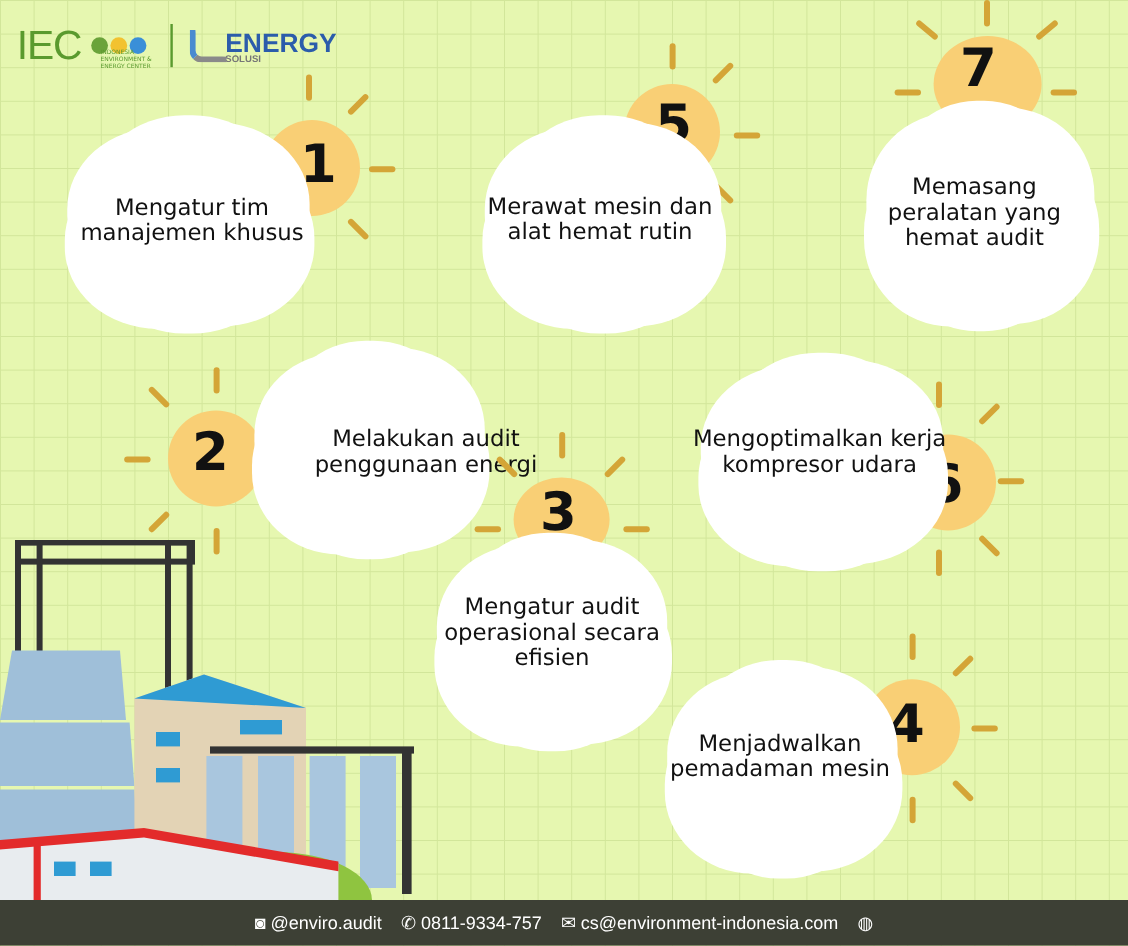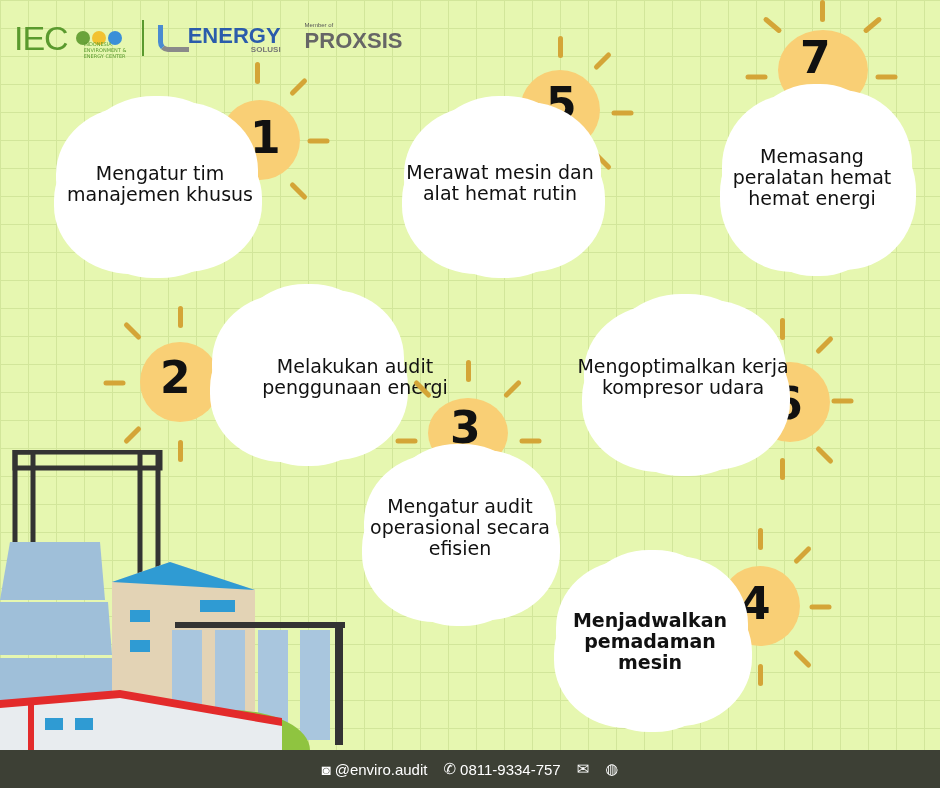--- a/index.html
+++ b/index.html
@@ -9,21 +9,21 @@
  background-size:28px 28px;}
 .abs{position:absolute;}
 .logos{left:14px;top:16px;height:44px;display:flex;align-items:center;gap:8px;}
 .iec{font-family:"Liberation Sans",sans-serif;font-size:34px;color:#5a9a2e;letter-spacing:-1px;}
 .dots{display:flex;gap:2px;}
 .dots span{width:14px;height:14px;border-radius:50%;display:inline-block;}
 .iec-sub{font-size:5px;color:#5a9a2e;line-height:6px;width:44px;margin-left:-46px;margin-top:24px;}
 .vsep{width:2px;height:36px;background:#5a9a2e;margin:0 6px;}
 .syn{font-family:"Liberation Sans",sans-serif;font-weight:bold;font-size:22px;color:#2b5cab;position:relative;padding-left:30px;}
 .syn:before{content:"";position:absolute;left:0;top:2px;width:26px;height:22px;border-left:5px solid #4a8bd0;border-bottom:5px solid #8a8a8a;border-radius:0 0 0 10px;}
-.syn small{display:block;font-size:8px;color:#777;text-align:right;margin-top:-4px;}
+.syn small{display:block;font-size:8px;color:#777;margin-top:-4px;}
 .prox{font-family:"Liberation Sans",sans-serif;font-weight:bold;font-size:22px;color:#666;margin-left:16px;}
 .prox small{display:block;font-size:6px;font-weight:normal;color:#555;}
 .sun{position:absolute;border-radius:50%;background:#f9cf75;}
 .num{position:absolute;font-family:"DejaVu Sans",sans-serif;font-weight:bold;font-size:44px;color:#111;}
 .ray{position:absolute;width:5px;height:22px;background:#d4a537;border-radius:3px;transform-origin:center;}
 .cloud{position:absolute;background:#fff;border-radius:48%;box-shadow:
  -20px -10px 0 -4px #fff,20px -14px 0 -4px #fff,24px 14px 0 -4px #fff,-22px 16px 0 -4px #fff,0 -22px 0 -6px #fff,0 22px 0 -6px #fff;}
 .txt{position:absolute;text-align:center;font-family:"DejaVu Sans",sans-serif;font-size:19px;line-height:21px;color:#111;}
 .factory{left:0;top:450px;width:360px;height:300px;}
 .footer{left:0;top:750px;width:940px;height:38px;background:#3d4035;display:flex;align-items:center;justify-content:center;gap:16px;color:#fff;font-family:"Liberation Sans",sans-serif;font-size:15px;}
@@ -36,21 +36,20 @@
 <div class="abs logos">
   <span class="iec">IEC</span>
   <span class="dots">
     <span style="background:#6aa33a"></span>
       <span style="background:#f2c230"></span>
       <span style="background:#3a8fd8"></span>
   </span>
   <span class="iec-sub">INDONESIA ENVIRONMENT &amp; ENERGY CENTER</span>
   <span class="vsep"></span>
   <span class="syn"><span>ENERGY</span><small>SOLUSI</small></span>
-  <span class="prox"><small>Member of</small><span>PROXSIS</span></span>
 </div>
 
 <div>
   <div class="sun" style="left:220px;top:100px;width:80px;height:80px;"></div>
   <div class="ray" style="left:255px;top:62px;"></div>
   <div class="ray" style="left:296px;top:76px;transform:rotate(45deg)"></div>
   <div class="ray" style="left:316px;top:130px;transform:rotate(90deg)"></div>
   <div class="ray" style="left:296px;top:180px;transform:rotate(135deg)"></div>
   <div class="ray" style="left:255px;top:198px;"></div>
   <div class="num" style="left:250px;top:112px;">1</div>
@@ -71,21 +70,21 @@
 
 <div>
   <div class="sun" style="left:778px;top:30px;width:90px;height:80px;"></div>
   <div class="ray" style="left:820px;top:0px;"></div>
   <div class="ray" style="left:870px;top:14px;transform:rotate(50deg)"></div>
   <div class="ray" style="left:884px;top:66px;transform:rotate(90deg)"></div>
   <div class="ray" style="left:754px;top:66px;transform:rotate(90deg)"></div>
   <div class="ray" style="left:770px;top:14px;transform:rotate(-50deg)"></div>
   <div class="num" style="left:800px;top:32px;">7</div>
   <div class="cloud" style="left:738px;top:100px;width:158px;height:160px;"></div>
-  <div class="txt" style="left:712px;top:146px;width:200px;">Memasang peralatan hemat hemat energi</div>
+  <div class="txt" style="left:712px;top:146px;width:200px;">Memasang peralatan yang hemat audit</div>
 </div>
 
 <div>
   <div class="sun" style="left:140px;top:342px;width:80px;height:80px;"></div>
   <div class="ray" style="left:178px;top:306px;"></div>
   <div class="ray" style="left:130px;top:320px;transform:rotate(-45deg)"></div>
   <div class="ray" style="left:112px;top:372px;transform:rotate(90deg)"></div>
   <div class="ray" style="left:130px;top:424px;transform:rotate(45deg)"></div>
   <div class="ray" style="left:178px;top:440px;"></div>
   <div class="num" style="left:160px;top:352px;">2</div>
@@ -119,21 +118,21 @@
 
 <div>
   <div class="sun" style="left:720px;top:566px;width:80px;height:80px;"></div>
   <div class="ray" style="left:758px;top:528px;"></div>
   <div class="ray" style="left:800px;top:544px;transform:rotate(45deg)"></div>
   <div class="ray" style="left:818px;top:596px;transform:rotate(90deg)"></div>
   <div class="ray" style="left:800px;top:648px;transform:rotate(135deg)"></div>
   <div class="ray" style="left:758px;top:664px;"></div>
   <div class="num" style="left:740px;top:578px;">4</div>
   <div class="cloud" style="left:572px;top:566px;width:160px;height:150px;"></div>
-  <div class="txt" style="left:550px;top:610px;width:200px;font-weight:bold;">Menjadwalkan pemadaman mesin</div>
+  <div class="txt" style="left:550px;top:610px;width:200px;">Menjadwalkan pemadaman mesin</div>
 </div>
 
 <svg class="abs factory" viewBox="0 0 360 300">
   <rect x="15" y="2" width="145" height="16" fill="none" stroke="#333" stroke-width="5"></rect>
   <rect x="15" y="2" width="18" height="100" fill="none" stroke="#333" stroke-width="5"></rect>
   <rect x="140" y="2" width="18" height="130" fill="none" stroke="#333" stroke-width="5"></rect>
   <polygon points="10,92 100,92 105,150 0,150" fill="#9fbfd9"></polygon>
   <polygon points="0,152 108,152 112,205 0,205" fill="#9fbfd9"></polygon>
   <polygon points="0,208 112,208 115,260 0,260" fill="#9fbfd9"></polygon>
   <polygon points="112,132 170,112 255,140 255,300 112,300" fill="#e3d3b5"></polygon>
@@ -159,17 +158,18 @@
   <span class="it">
       <span class="ico">◙</span>
       <span>@enviro.audit</span>
     </span>
   <span class="it">
       <span class="ico">✆</span>
       <span>0811-9334-757</span>
     </span>
   <span class="it">
       <span class="ico">✉</span>
+      <span>cs@environment-indonesia.com</span>
     </span>
   <span class="it">
       <span class="ico">◍</span>
     </span>
 </div>
 
 </body></html>

